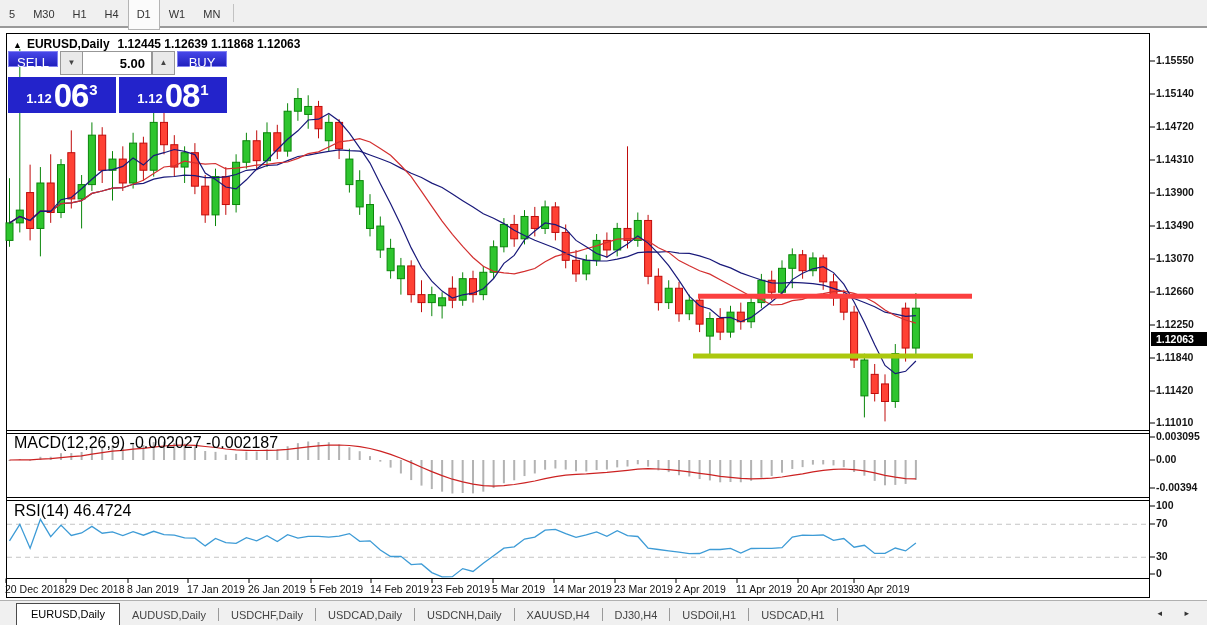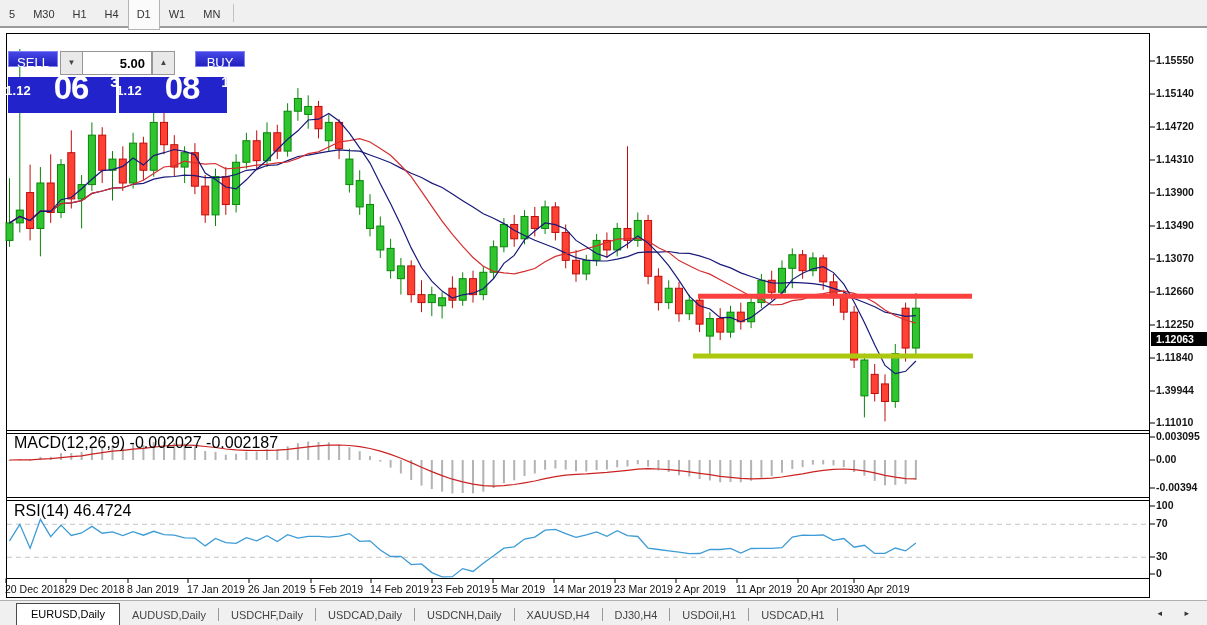--- a/index.html
+++ b/index.html
@@ -24,30 +24,30 @@
   .ind-axis{position:absolute;left:1156px;font-size:10.5px;font-weight:700;color:#141414;}
   .ind-label{position:absolute;left:14px;font-size:16px;color:#000;}
   .dlabel{position:absolute;top:583px;font-size:10.5px;color:#111;white-space:nowrap;text-align:center;}
 
   
   #trade-panel{position:absolute;left:8px;top:51px;width:219px;height:62px;}
   .tp-btn{position:absolute;top:0;height:16px;background:linear-gradient(#4646e8,#2121be);
           border:1px solid #8080f2;color:#fff;font-size:13px;text-align:center;line-height:22px;
           box-sizing:border-box;cursor:pointer;}
   #sell-btn{left:0;width:50px;}
-  #buy-btn{left:187px;width:50px;}
+  #buy-btn{left:169px;width:50px;}
   .spin{position:absolute;top:0;width:23px;height:24px;background:#e9e9e9;border:1px solid #979797;
         box-sizing:border-box;color:#444;font-size:8px;text-align:center;line-height:22px;cursor:pointer;}
   #vol-down{left:52px;}
   #vol-up{left:144px;}
   #vol-field{position:absolute;left:74px;top:0;width:70px;height:24px;border:1px solid #979797;
              background:#fff;box-sizing:border-box;font-size:13px;font-weight:600;text-align:right;
              padding:0 6px;font-family:"Liberation Sans",sans-serif;}
   .px-box{position:absolute;top:26px;width:108px;height:36px;background:#2323cb;color:#fff;
-          display:flex;align-items:flex-end;justify-content:center;padding-bottom:12px;box-sizing:border-box;cursor:pointer;gap:21px;}
+          display:flex;align-items:flex-end;justify-content:center;padding-bottom:4px;box-sizing:border-box;cursor:pointer;}
   #sell-box{left:0;}
   #buy-box{left:111px;}
   .px-small{font-size:13px;font-weight:700;margin-right:2px;line-height:20px;}
   .px-big{font-size:33px;font-weight:700;line-height:26px;letter-spacing:-1px;}
   .px-sup{font-size:15px;font-weight:700;line-height:10px;transform:translateY(-14px);margin-left:1px;}
 
   
   #tabbar{position:absolute;left:0;top:600px;width:1207px;height:25px;background:#f0f0f0;
           border-top:1px solid #b0b0b0;display:flex;align-items:flex-end;}
   .tab{font-size:11px;color:#444;padding:4px 12px 5px 12px;cursor:pointer;white-space:nowrap;}
@@ -384,20 +384,23 @@
       <rect x="863.4000000000001" y="460" width="2" height="15.689097628405761" fill="#b3b3b3"></rect>
       <rect x="873.7" y="460" width="2" height="20.875341306073153" fill="#b3b3b3"></rect>
       <rect x="884.0000000000001" y="460" width="2" height="25.29368787625748" fill="#b3b3b3"></rect>
       <rect x="894.3000000000001" y="460" width="2" height="24.909433048039546" fill="#b3b3b3"></rect>
       <rect x="904.6" y="460" width="2" height="23.90944840430069" fill="#b3b3b3"></rect>
       <rect x="914.9000000000001" y="460" width="2" height="19.88878296086574" fill="#b3b3b3"></rect>
       <path d="M9.5,460.0L19.8,459.8L30.1,459.8L40.4,459.2L50.7,458.7L61.0,457.6L71.3,456.7L81.6,455.8L91.9,454.1L102.2,452.6L112.5,451.2L122.8,450.3L133.1,449.1L143.4,448.3L153.7,447.1L164.0,446.0L174.3,445.4L184.6,445.0L194.9,445.3L205.2,446.5L215.5,447.5L225.8,449.0L236.1,449.9L246.4,450.3L256.7,450.5L267.0,450.3L277.3,450.1L287.6,449.3L297.9,448.1L308.2,446.8L318.5,445.8L328.8,445.1L339.1,445.0L349.4,445.5L359.7,446.6L370.0,448.5L380.3,451.1L390.6,454.4L400.9,458.2L411.2,462.6L421.5,467.2L431.8,471.6L442.1,475.6L452.4,479.2L462.7,481.9L473.0,484.2L483.3,485.7L493.6,486.2L503.9,485.6L514.2,484.5L524.5,482.8L534.8,481.0L545.1,478.7L555.4,476.7L565.7,475.2L576.0,474.4L586.3,473.9L596.6,473.1L606.9,472.4L617.2,471.4L627.5,470.4L637.8,469.2L648.1,468.7L658.4,469.0L668.7,469.6L679.0,470.7L689.3,471.9L699.6,473.3L709.9,474.7L720.2,476.3L730.5,477.4L740.8,478.4L751.1,478.9L761.4,478.6L771.7,478.1L782.0,477.0L792.3,475.4L802.6,473.8L812.9,471.9L823.2,470.4L833.5,469.4L843.8,469.0L854.1,469.6L864.4,470.8L874.7,472.8L885.0,475.3L895.3,477.2L905.6,478.6L915.9,478.8" fill="none" stroke="#cc2222" stroke-width="1.2"></path>
       <path d="M9.5,540.8L19.8,524.3L30.1,548.2L40.4,519.3L50.7,536.7L61.0,525.1L71.3,535.5L81.6,533.0L91.9,526.4L102.2,533.2L112.5,531.9L122.8,535.6L133.1,531.7L143.4,535.2L153.7,531.3L164.0,534.7L174.3,535.1L184.6,537.8L194.9,538.2L205.2,545.9L215.5,538.5L225.8,542.7L236.1,543.4L246.4,537.7L256.7,540.9L267.0,535.7L277.3,541.6L287.6,534.7L297.9,538.1L308.2,536.3L318.5,536.3L328.8,537.2L339.1,536.2L349.4,533.6L359.7,541.3L370.0,540.8L380.3,550.1L390.6,556.5L400.9,556.3L411.2,564.6L421.5,563.9L431.8,572.6L442.1,576.8L452.4,576.7L462.7,568.6L473.0,571.5L483.3,563.2L493.6,555.7L503.9,548.2L514.2,546.8L524.5,539.1L534.8,537.1L545.1,530.1L555.4,529.3L565.7,533.6L576.0,537.3L586.3,534.8L596.6,531.9L606.9,536.3L617.2,530.7L627.5,535.7L637.8,536.5L648.1,548.1L658.4,549.5L668.7,550.8L679.0,552.2L689.3,553.6L699.6,553.5L709.9,549.5L720.2,549.5L730.5,548.3L740.8,553.1L751.1,548.5L761.4,548.3L771.7,548.3L782.0,547.7L792.3,537.1L802.6,535.1L812.9,535.3L823.2,535.0L833.5,540.3L843.8,538.5L854.1,547.2L864.4,545.3L874.7,553.4L885.0,553.3L895.3,548.0L905.6,550.9L915.9,542.9" fill="none" stroke="#3d9bd6" stroke-width="1.3"></path>
     </svg>
 
+  <div id="chart-title">
+    <span class="tri">▲</span><span>EURUSD,Daily</span><span class="ohlc">1.12445 1.12639 1.11868 1.12063</span>
+  </div>
 
   <div id="trade-panel">
     <div id="sell-btn" class="tp-btn">SELL</div>
     <div id="vol-down" class="spin"><span>▼</span></div>
     <input id="vol-field" value="5.00" style="">
     <div id="vol-up" class="spin"><span>▲</span></div>
     <div id="buy-btn" class="tp-btn">BUY</div>
 
     <div id="sell-box" class="px-box">
       <span class="px-small">1.12</span>
@@ -414,21 +417,21 @@
   <span class="plabel" style="top:54px">1.15550</span>
   <span class="plabel" style="top:87px">1.15140</span>
   <span class="plabel" style="top:120px">1.14720</span>
   <span class="plabel" style="top:153px">1.14310</span>
   <span class="plabel" style="top:186px">1.13900</span>
   <span class="plabel" style="top:219px">1.13490</span>
   <span class="plabel" style="top:252px">1.13070</span>
   <span class="plabel" style="top:285px">1.12660</span>
   <span class="plabel" style="top:318px">1.12250</span>
   <span class="plabel" style="top:351px">1.11840</span>
-  <span class="plabel" style="top:384px">1.39944</span>
+  <span class="plabel" style="top:384px">1.11420</span>
   <span class="plabel" style="top:416px">1.11010</span>
   <div id="price-tag">1.12063</div>
 
   <div class="ind-label" style="top:434px">MACD(12,26,9) -0.002027 -0.002187</div>
   <span class="ind-axis" style="top:430px">0.003095</span>
   <span class="ind-axis" style="top:453px">0.00</span>
   <span class="ind-axis" style="top:481px">-0.00394</span>
 
   <div class="ind-label" style="top:502px">RSI(14) 46.4724</div>
   <span class="ind-axis" style="top:499px">100</span>

